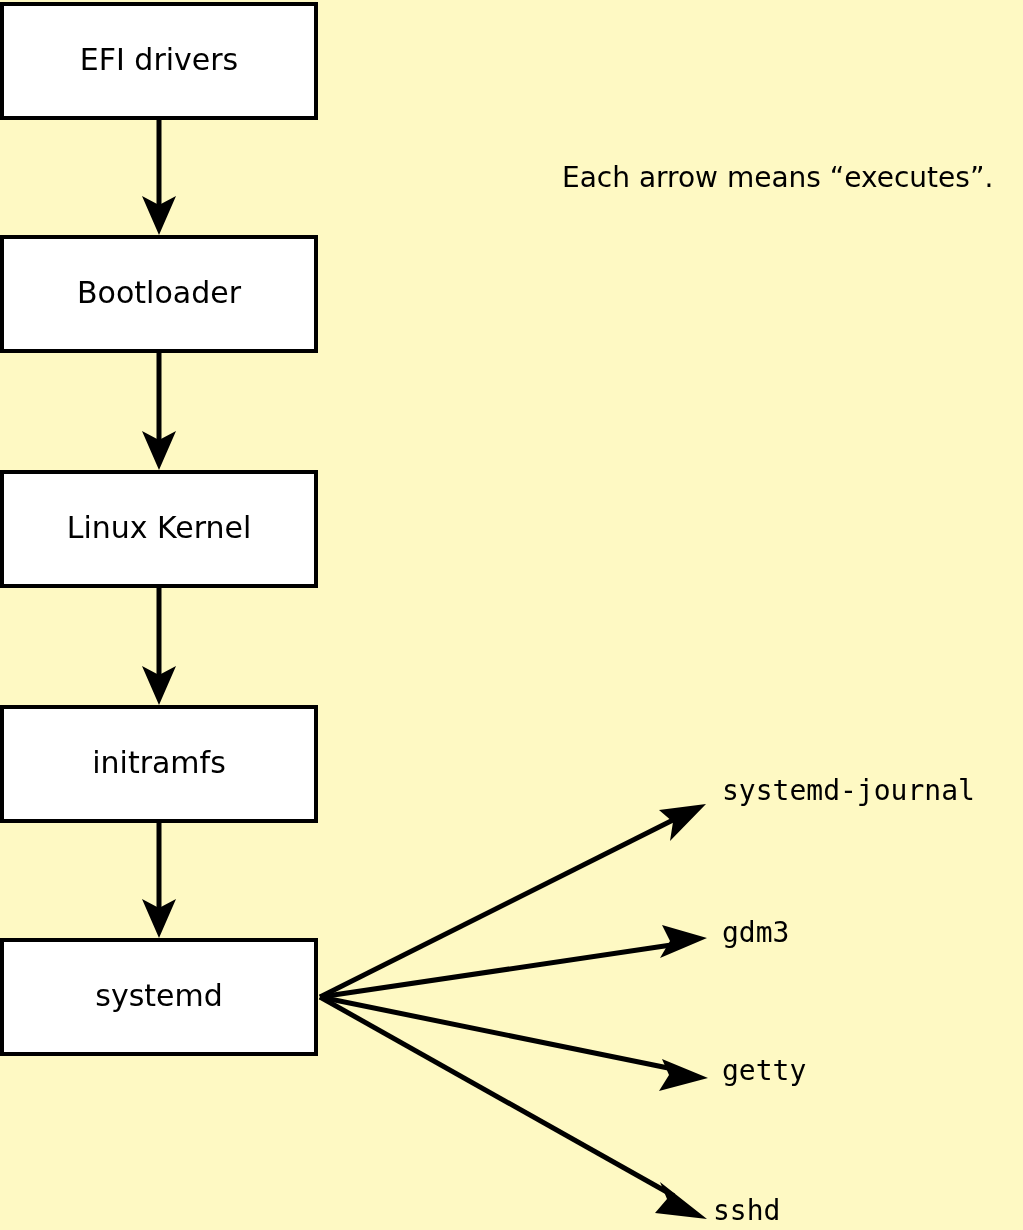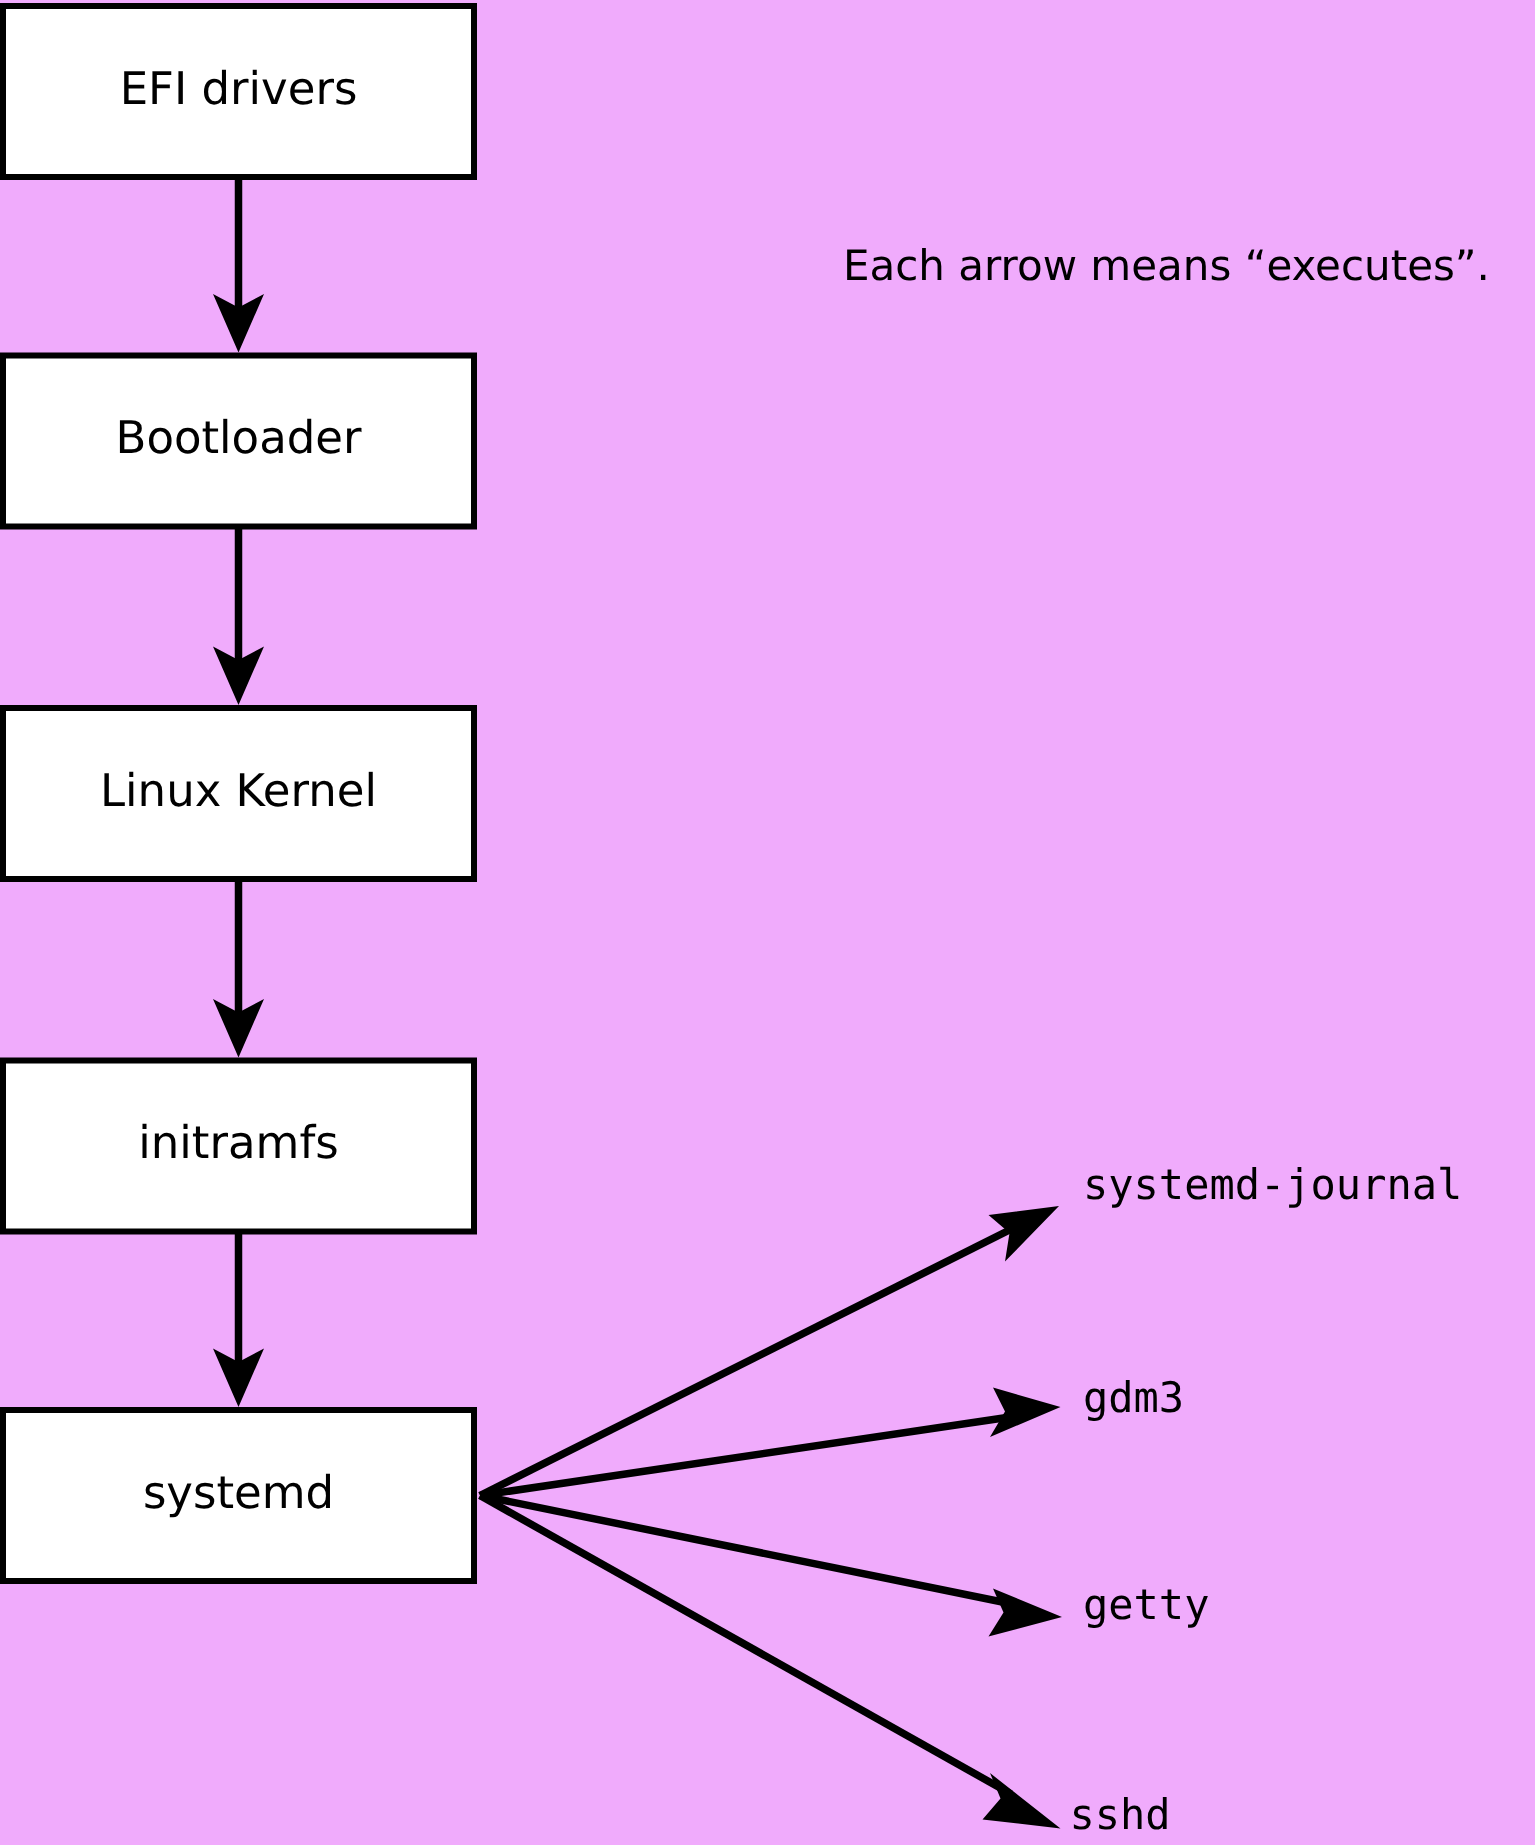--- a/index.html
+++ b/index.html
@@ -4,21 +4,21 @@
 <style>
   html, body {
     margin: 0;
     padding: 0;
     background: #ffffff;
   }
   #canvas {
     position: relative;
     width: 1023px;
     height: 1230px;
-    background: #f0abfc;
+    background: #fef9c3;
     overflow: hidden;
     font-family: "DejaVu Sans", "Liberation Sans", sans-serif;
   }
   #diagram-svg {
     position: absolute;
     left: 0;
     top: 0;
     width: 1023px;
     height: 1230px;
   }

